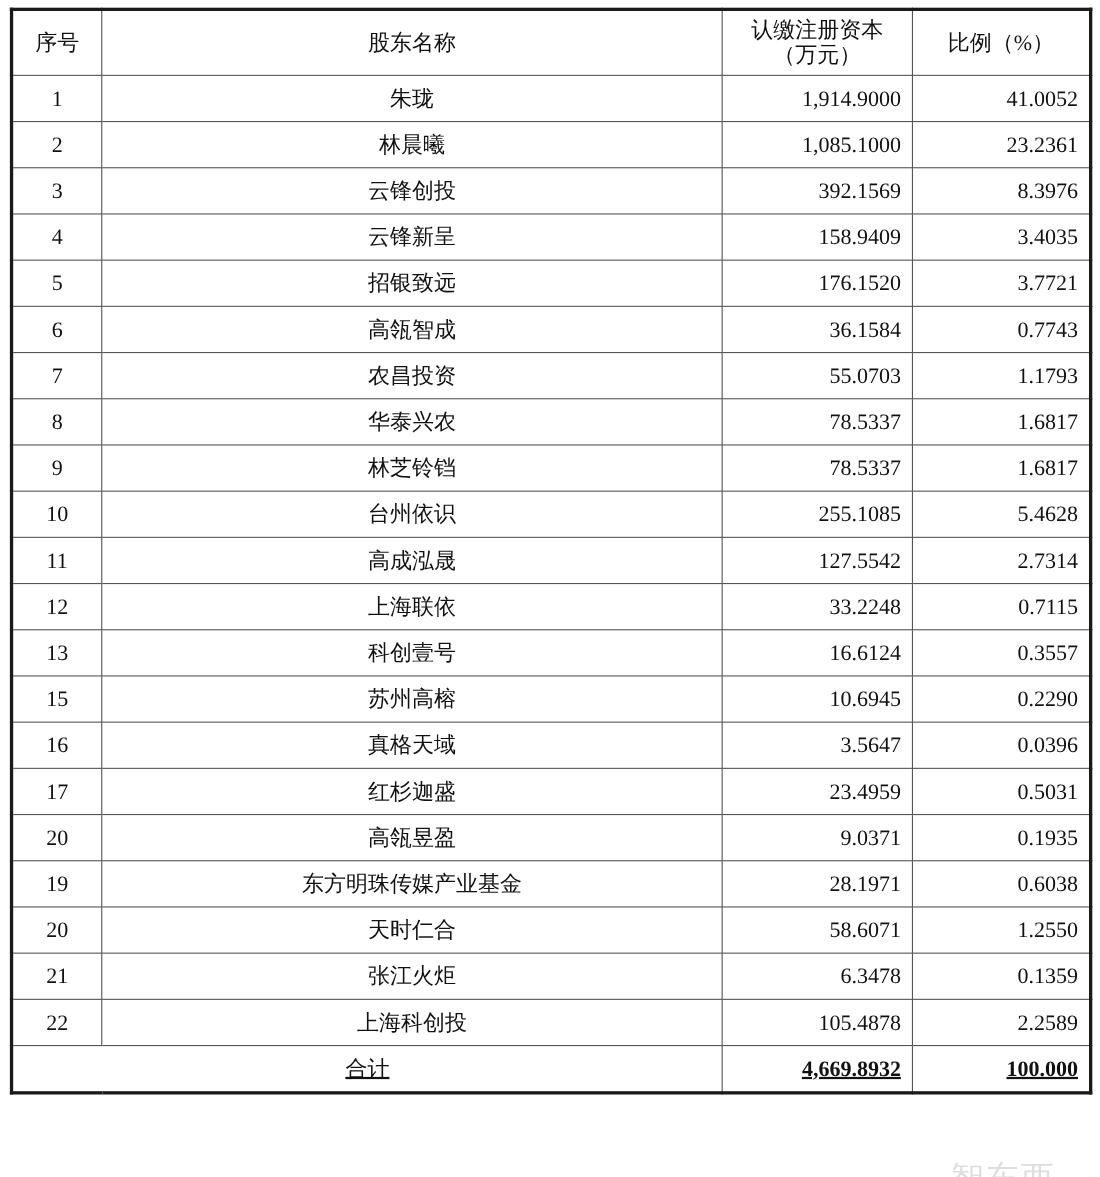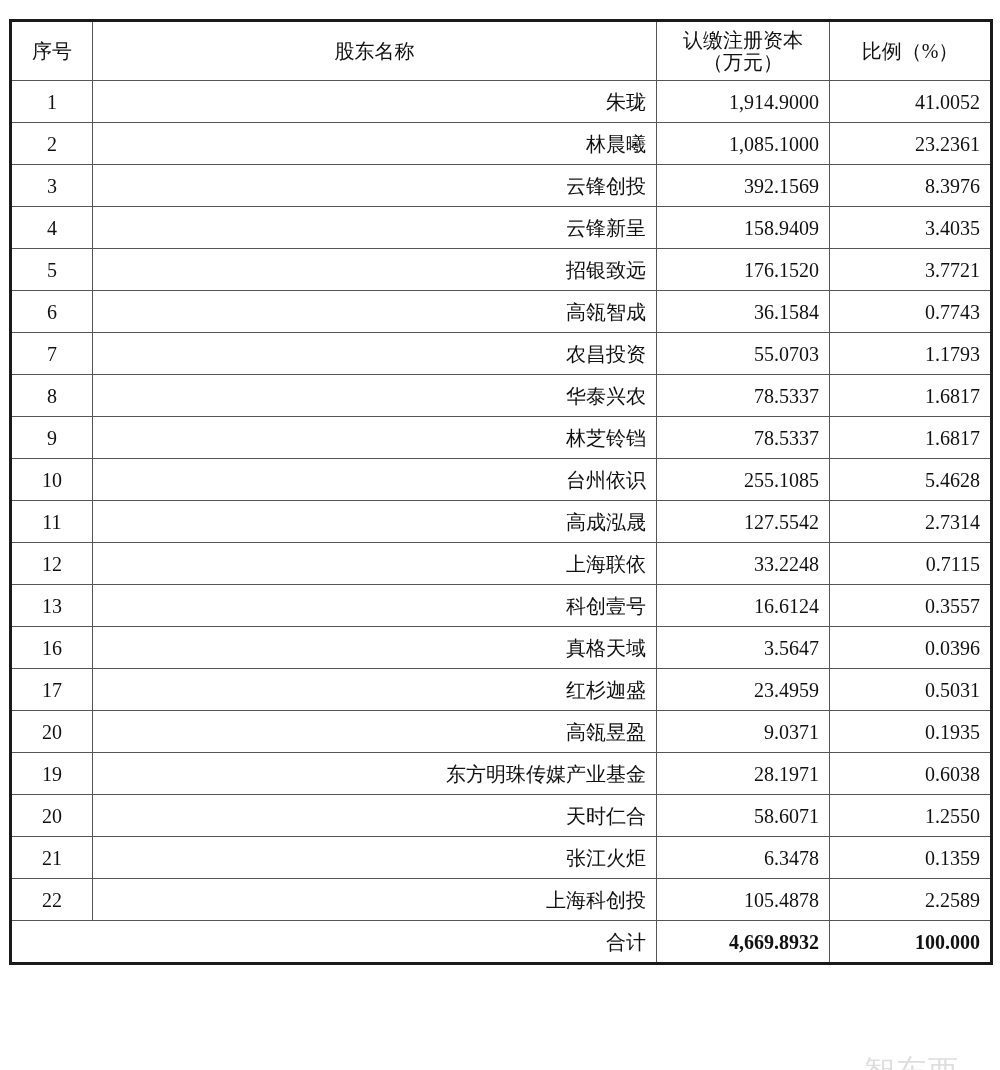--- a/index.html
+++ b/index.html
@@ -11,21 +11,21 @@
       width: 1000px;
       height: 1070px;
       position: relative;
       overflow: hidden;
       font-family: "Liberation Serif", "DejaVu Serif", serif;
       color: #111111;
     }
     .table-wrap {
       position: absolute;
       left: 9px;
-      top: 19px;
+      top: 7px;
       width: 981px;
     }
     table.shareholders {
       width: 981px;
       border-collapse: collapse;
       border: 3px solid #1a1a1a;
       table-layout: fixed;
     }
     table.shareholders th,
     table.shareholders td {
@@ -39,25 +39,25 @@
     table.shareholders thead th {
       font-weight: normal;
       height: 58px;
       text-align: center;
     }
     .col-idx { width: 82px; }
     .col-name { width: 564px; }
     .col-cap { width: 173px; }
     .col-pct { width: 162px; }
     td.c-idx { text-align: center; }
-    td.c-name { text-align: right; }
+    td.c-name { text-align: center; }
     td.c-cap { text-align: right; }
     td.c-pct { text-align: right; }
     th .line { display: block; }
-    tr.total td { font-weight: normal; }
+    tr.total td { font-weight: normal; text-decoration: underline; }
     tr.total td.c-cap,
     tr.total td.c-pct { font-weight: bold; border-radius: 12px; }
     .watermark {
       position: absolute;
       left: 862px;
       top: 1010px;
       width: 100px;
       height: 50px;
       color: rgba(160,160,160,0.35);
       font-family: "DejaVu Sans", sans-serif;
@@ -166,20 +166,26 @@
           <td class="c-cap">33.2248</td>
           <td class="c-pct">0.7115</td>
         </tr>
         <tr>
           <td class="c-idx">13</td>
           <td class="c-name">科创壹号</td>
           <td class="c-cap">16.6124</td>
           <td class="c-pct">0.3557</td>
         </tr>
         <tr>
+          <td class="c-idx">15</td>
+          <td class="c-name">苏州高榕</td>
+          <td class="c-cap">10.6945</td>
+          <td class="c-pct">0.2290</td>
+        </tr>
+        <tr>
           <td class="c-idx">16</td>
           <td class="c-name">真格天域</td>
           <td class="c-cap">3.5647</td>
           <td class="c-pct">0.0396</td>
         </tr>
         <tr>
           <td class="c-idx">17</td>
           <td class="c-name">红杉迦盛</td>
           <td class="c-cap">23.4959</td>
           <td class="c-pct">0.5031</td>

